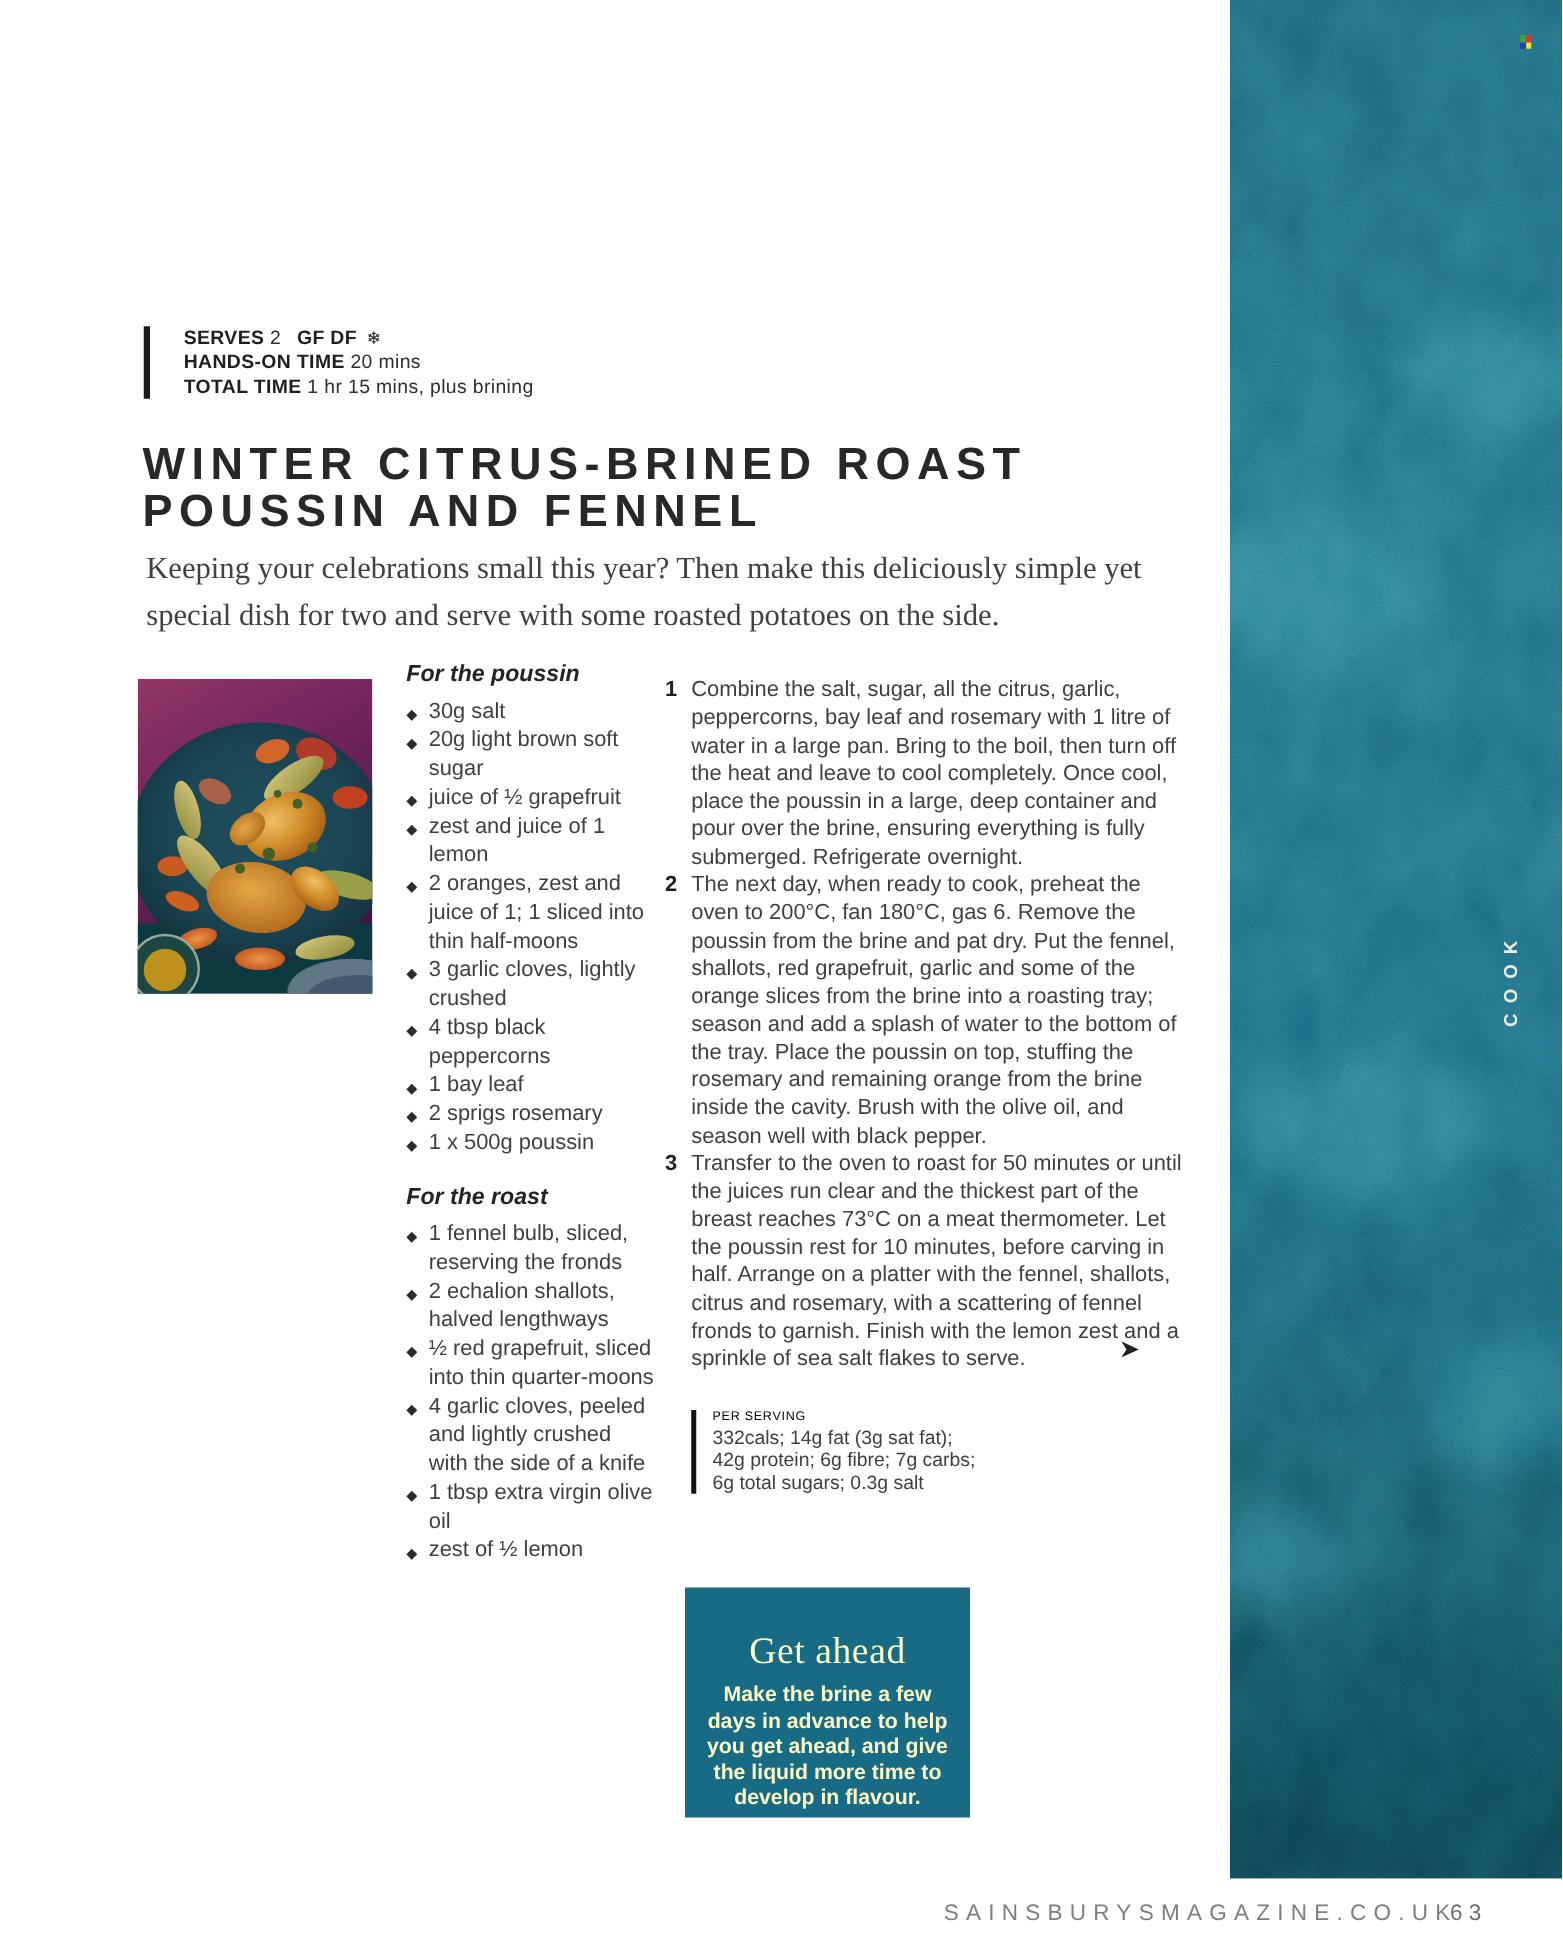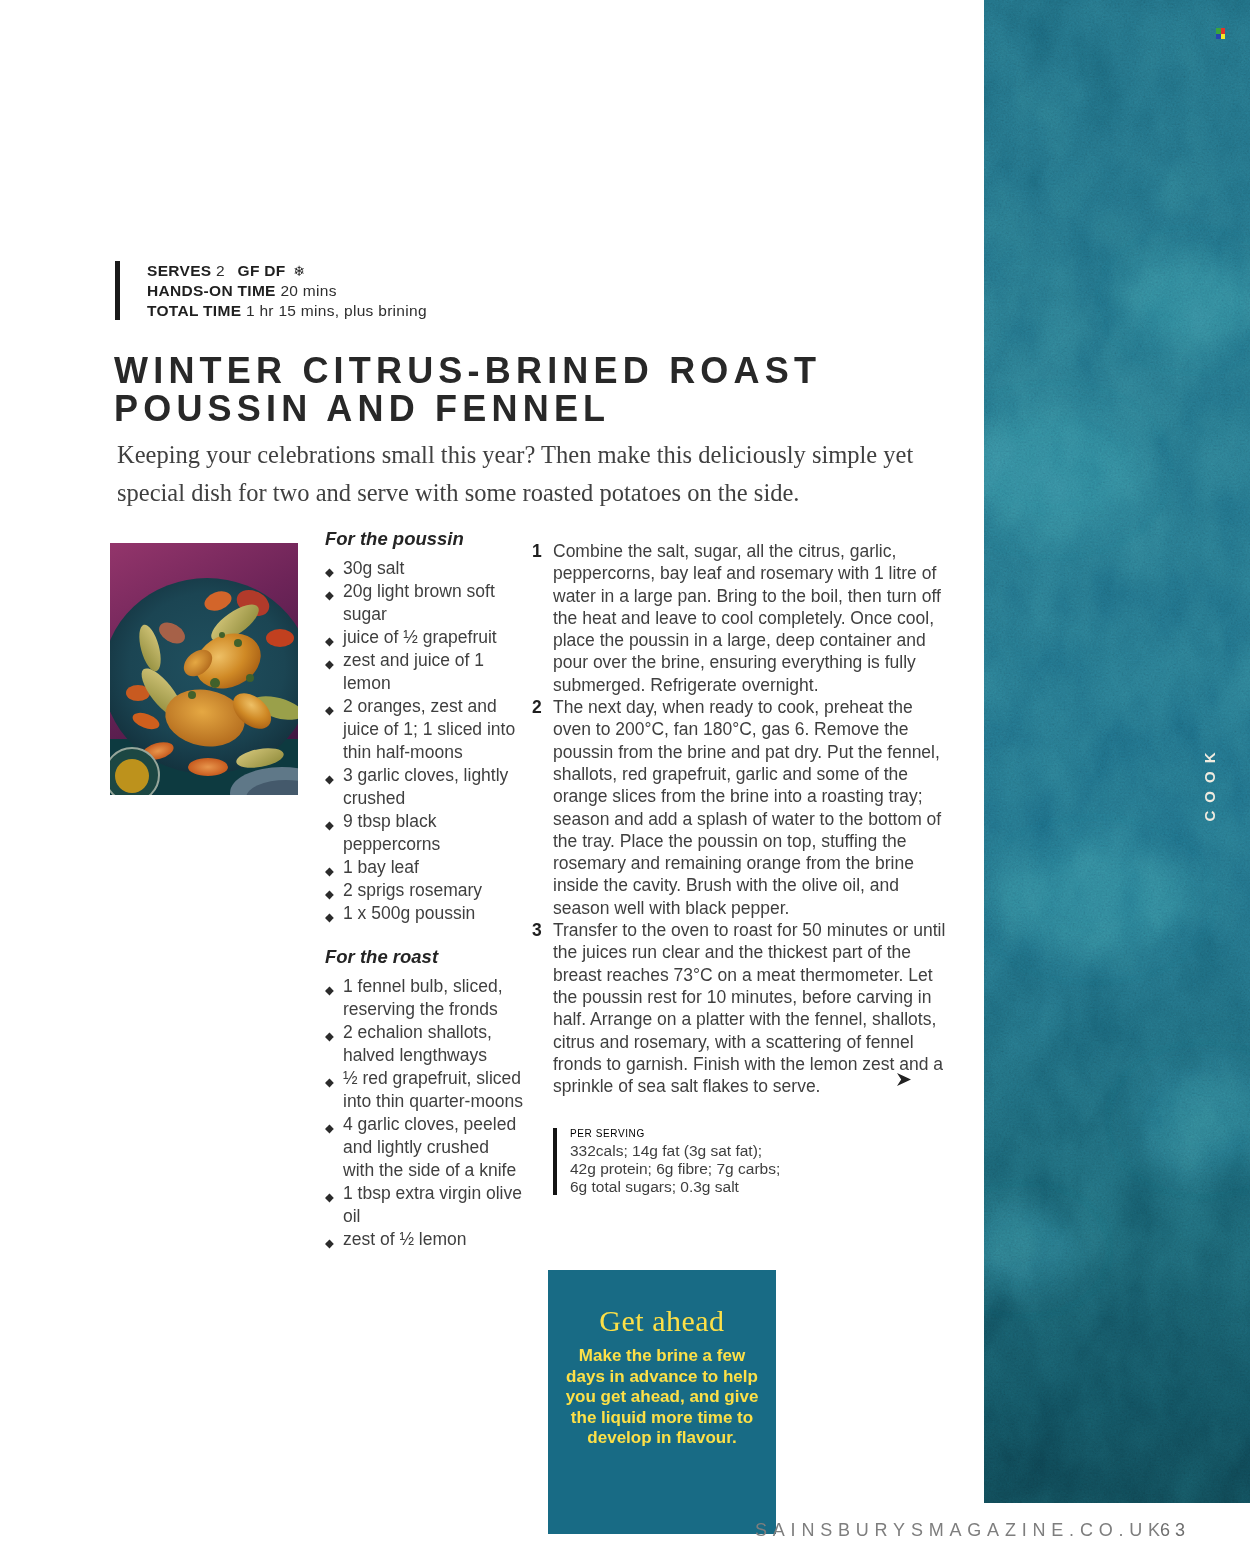--- a/index.html
+++ b/index.html
@@ -65,22 +65,22 @@
   .per-serving{
     position:absolute;left:553px;top:1128px;
     border-left:4px solid #141414;padding-left:13px;color:#3e3e3e;
   }
   .ps-heading{font-size:10px;font-weight:400;letter-spacing:.6px;color:#000000;margin:0 0 3px 0;}
   ul.ps-lines{list-style:none;margin:0;padding:0;}
   ul.ps-lines li{font-size:15.5px;line-height:17.8px;}
 
   
   .get-ahead{
-    position:absolute;left:548px;top:1270px;width:228px;height:264px;
-    background:#186b85;color:#fde047;text-align:center;
+    position:absolute;left:548px;top:1270px;width:228px;height:184px;
+    background:#186b85;color:#fef9c3;text-align:center;
   }
   .ga-title{
     margin:34px 0 8px 0;font-family:"Liberation Serif",serif;
     font-size:30px;font-weight:500;letter-spacing:.5px;
   }
   .ga-body{
     margin:0 auto;width:202px;font-size:17px;font-weight:700;line-height:20.5px;
   }
 
   
@@ -239,21 +239,21 @@
           <span>2 oranges, zest and juice of 1; 1 sliced into thin half-moons</span>
         </li>
 
         <li>
           <span class="bullet">◆</span>
           <span>3 garlic cloves, lightly crushed</span>
         </li>
 
         <li>
           <span class="bullet">◆</span>
-          <span>9 tbsp black peppercorns</span>
+          <span>4 tbsp black peppercorns</span>
         </li>
 
         <li>
           <span class="bullet">◆</span>
           <span>1 bay leaf</span>
         </li>
 
         <li>
           <span class="bullet">◆</span>
           <span>2 sprigs rosemary</span>

